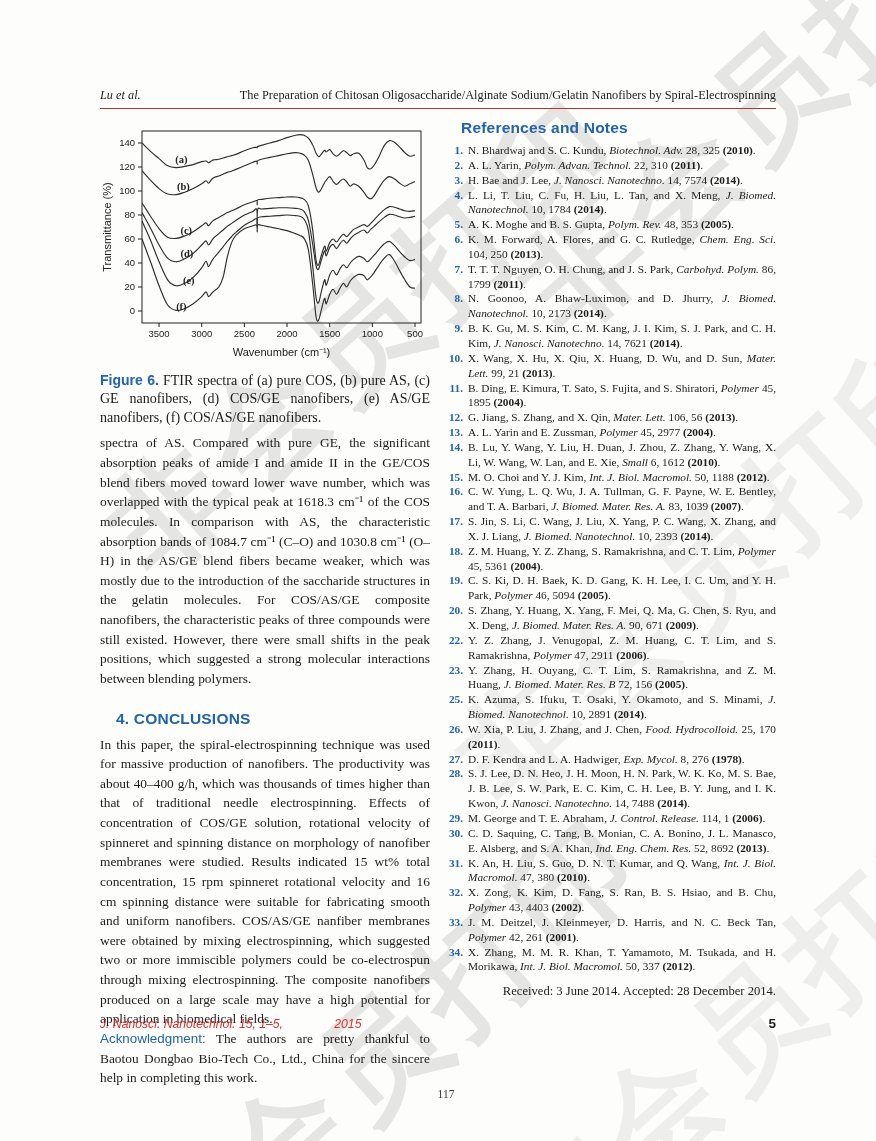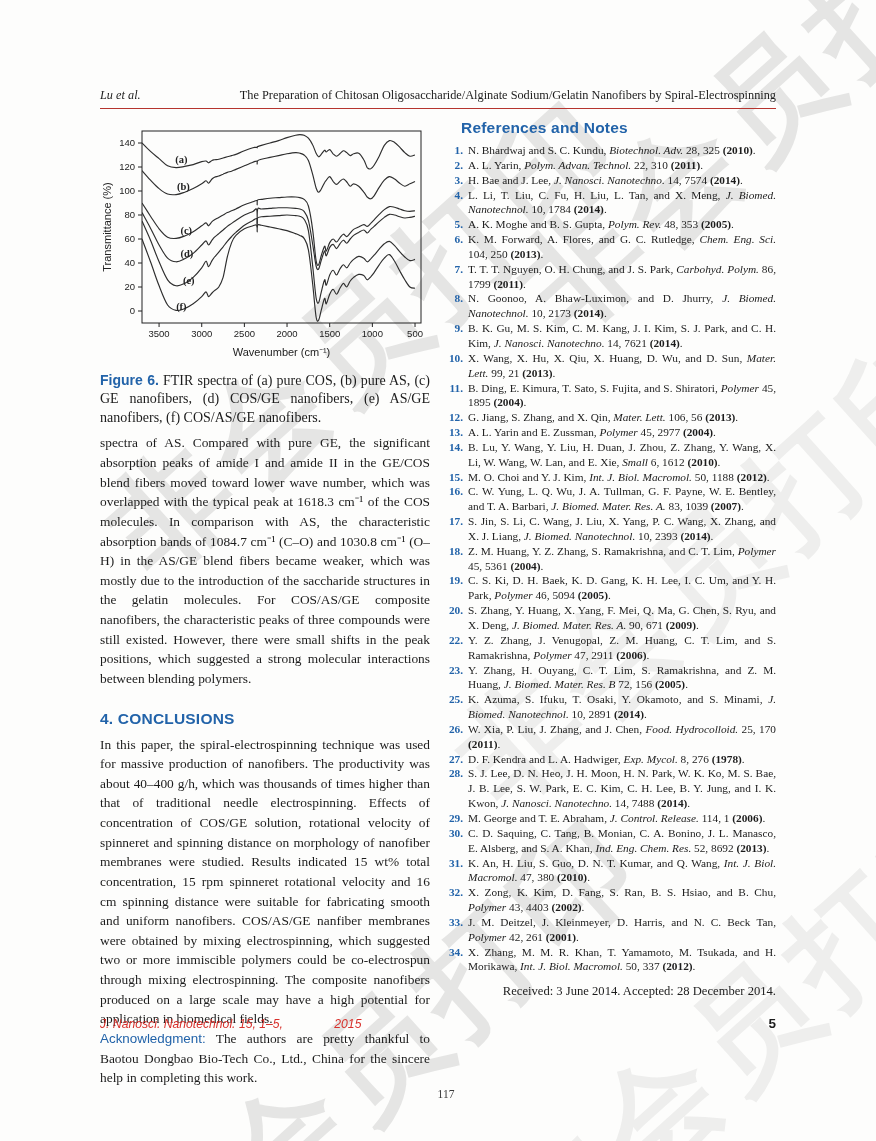--- a/index.html
+++ b/index.html
@@ -32,21 +32,21 @@
   
   .chartbox{width:330px;height:240px;}
   
   .caption{font-size:14px;line-height:1.32;text-align:justify;margin:8px 0 0 0;}
   .figlabel{font-family:"Liberation Sans",sans-serif;font-weight:bold;color:#2263a9;}
   
   p.body{font-size:13.4px;line-height:1.465;text-align:justify;margin:0;}
   p.body.first{margin-top:6px;}
   h2.blue{
     font-family:"Liberation Sans",sans-serif;color:#2263a9;
-    font-size:15.5px;margin:21px 0 7px 0;letter-spacing:.2px;
+    font-size:15.5px;margin:21px 0 7px 16px;letter-spacing:.2px;
   }
   .ack-par{margin-top:20px;}
   .acklabel{font-family:"Liberation Sans",sans-serif;font-weight:normal;color:#2263a9;}
   
   h2.refhead{margin:0 0 6px 14px;}
   ol.refs{list-style:none;margin:0;padding:0;font-size:11.3px;line-height:1.315;}
   ol.refs li{position:relative;padding-left:21px;text-align:justify;}
   ol.refs .num{
     position:absolute;left:0;top:0;width:16px;text-align:right;
     font-weight:bold;color:#2263a9;

